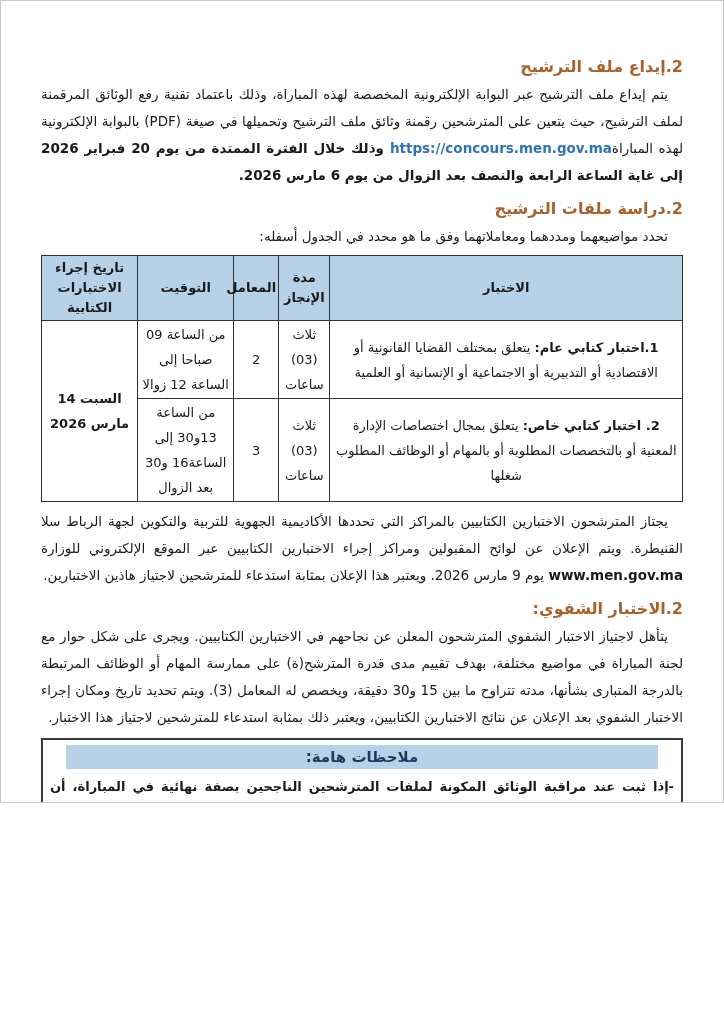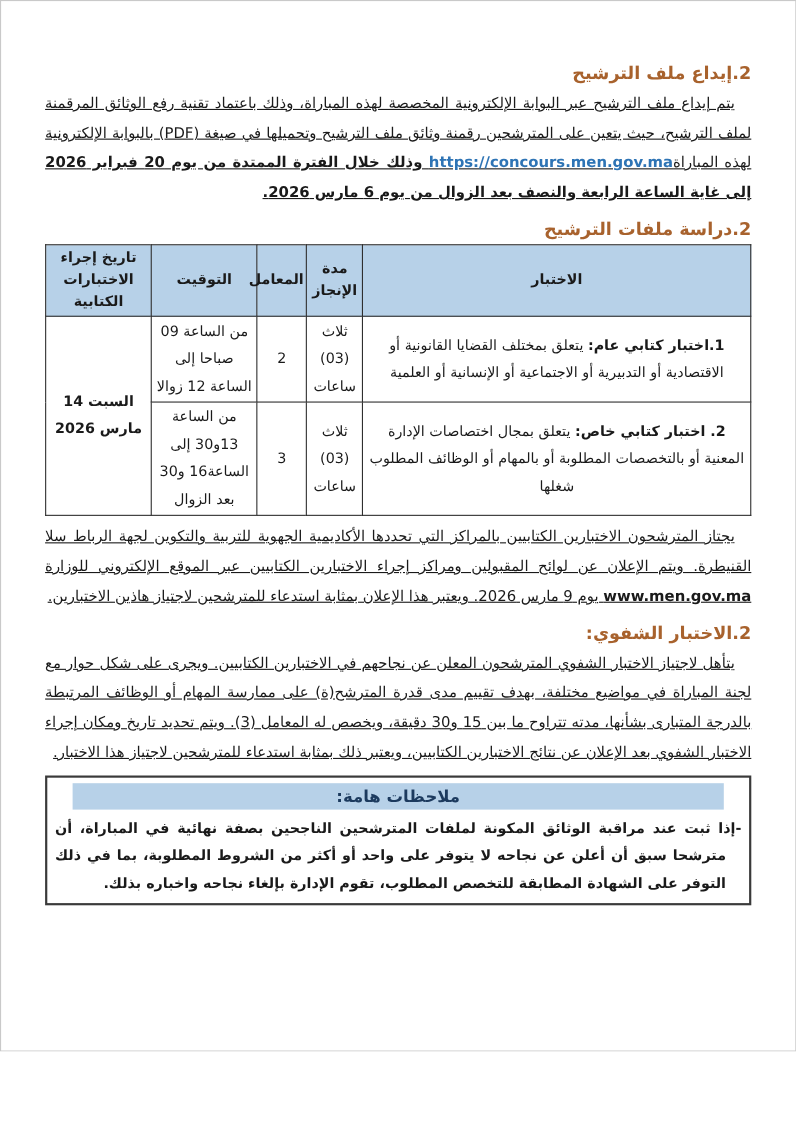--- a/index.html
+++ b/index.html
@@ -1,36 +1,35 @@
 <!DOCTYPE html>
 <html dir="rtl" lang="ar" style="--text: #1A1A1A; --heading: #A8622D; --banner_bg: #B7D1E8; --banner_text: #1C3A5E; --link: #2E74B5; --footer_blue: #2472B8; --ribbon_orange: #E8891B; --table_border: #2F2F2F;"><head>
 <meta charset="utf-8">
 <style>
   html,body{margin:0;padding:0;background:#ffffff;}
   .page{
-    width:724px;height:956px;box-sizing:border-box;
+    width:724px;height:803px;box-sizing:border-box;
     border:1px solid #c9c9c9;
     padding:50px 40px 4px;
     font-family:"DejaVu Sans",sans-serif;
     color:var(--text,#1a1a1a);
     direction:rtl;
     overflow:hidden;
     position:relative;
     background:#fff;
   }
   .h-orange{
     color:var(--heading,#A8622D);
     font-size:16px;font-weight:bold;
     margin:10px 0 2px;
   }
   .para{
     font-size:13.5px;line-height:27px;
     text-align:justify;text-indent:15px;
     margin:5px 0;
-    text-decoration:underline;
   }
   .para .seg{font-weight:normal;}
   .para .bold{font-weight:bold;}
   .para .link{color:var(--link,#2E74B5);font-weight:bold;text-decoration:none;direction:ltr;unicode-bidi:embed;}
   .para .site{font-weight:bold;direction:ltr;unicode-bidi:embed;}
   .banner{
     background:var(--banner_bg,#B7D1E8);
     color:var(--banner_text,#1C3A5E);
     font-size:15px;font-weight:bold;text-align:center;
     padding:3px 0;margin:8px 0 6px;
@@ -73,20 +72,21 @@
 <body>
 
 <div class="page">
 
   <div class="h-orange" style="margin-top:6px;">2.إيداع ملف الترشيح</div>
   <p class="para"><span class="seg">يتم إيداع ملف الترشيح عبر البوابة الإلكترونية المخصصة لهذه المباراة، وذلك باعتماد تقنية رفع الوثائق المرقمنة لملف الترشيح، حيث يتعين على المترشحين رقمنة وثائق ملف الترشيح وتحميلها في صيغة (PDF) بالبوابة الإلكترونية لهذه المباراة</span><a class="link" href="#">https://concours.men.gov.ma</a><span class="bold"> وذلك خلال الفترة الممتدة من يوم 20 فبراير 2026 إلى غاية الساعة الرابعة والنصف بعد الزوال من يوم 6 مارس 2026.</span></p>
 
   <div class="h-orange">2.دراسة ملفات الترشيح</div>
 
 
+  <p class="para">تحدد مواضيعهما ومددهما ومعاملاتهما وفق ما هو محدد في الجدول أسفله:</p>
 
   <table class="exams">
     <colgroup>
       <col class="col-exam">
         <col class="col-duration">
         <col class="col-coef">
         <col class="col-time">
         <col class="col-date">
     </colgroup>
     <thead>

